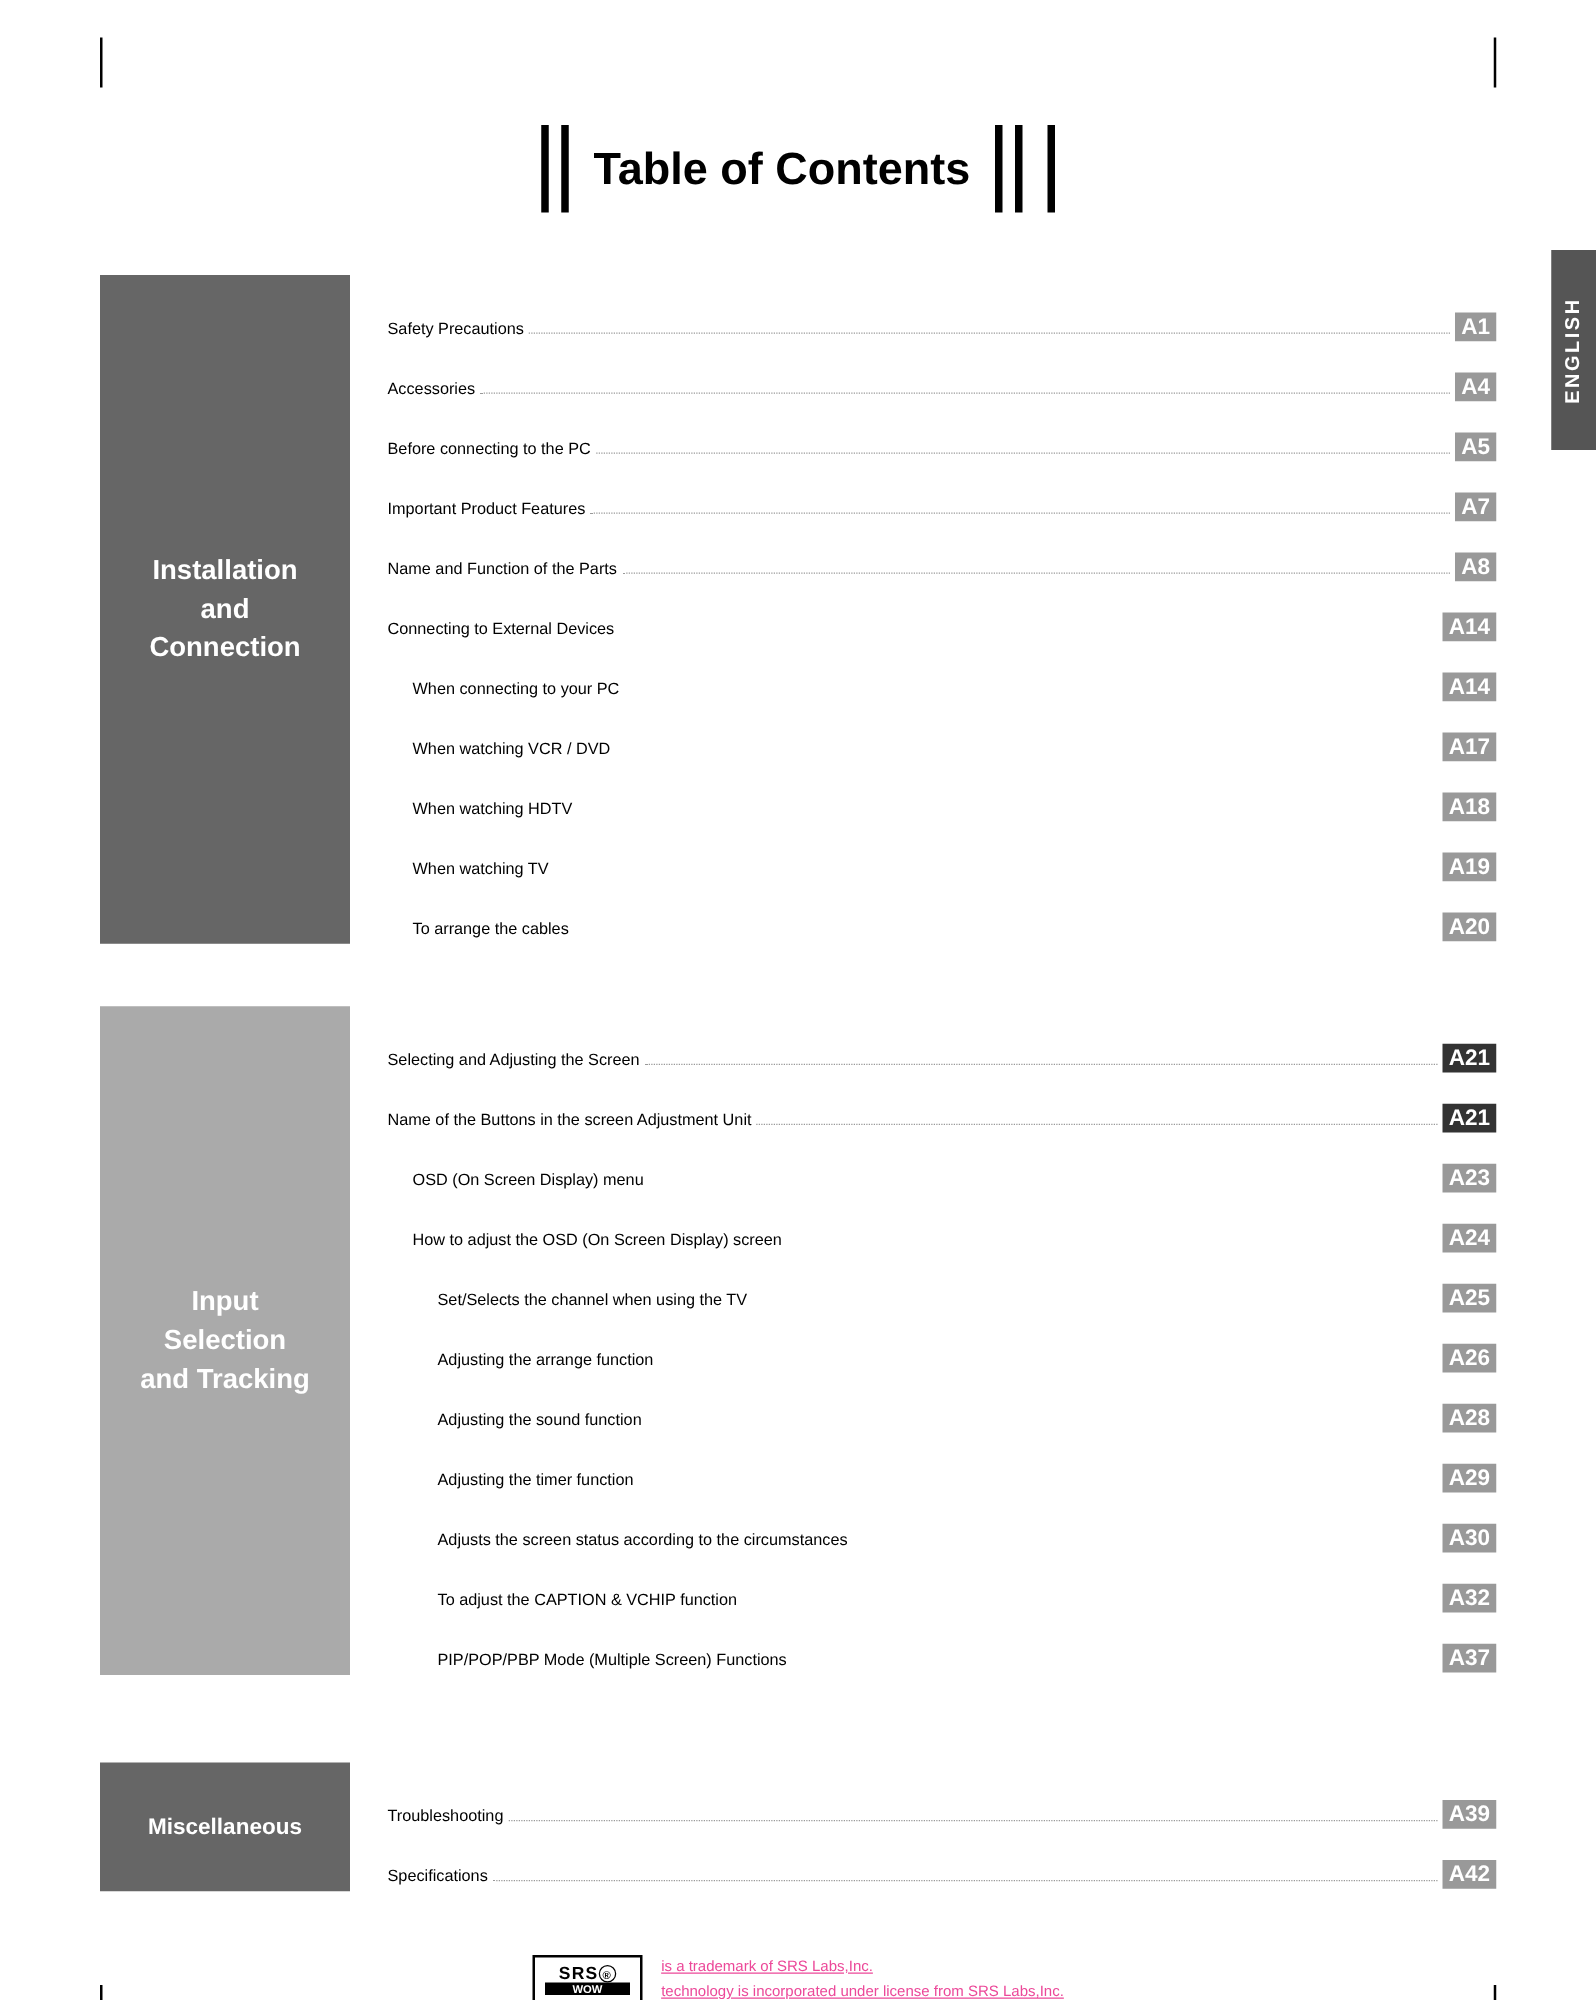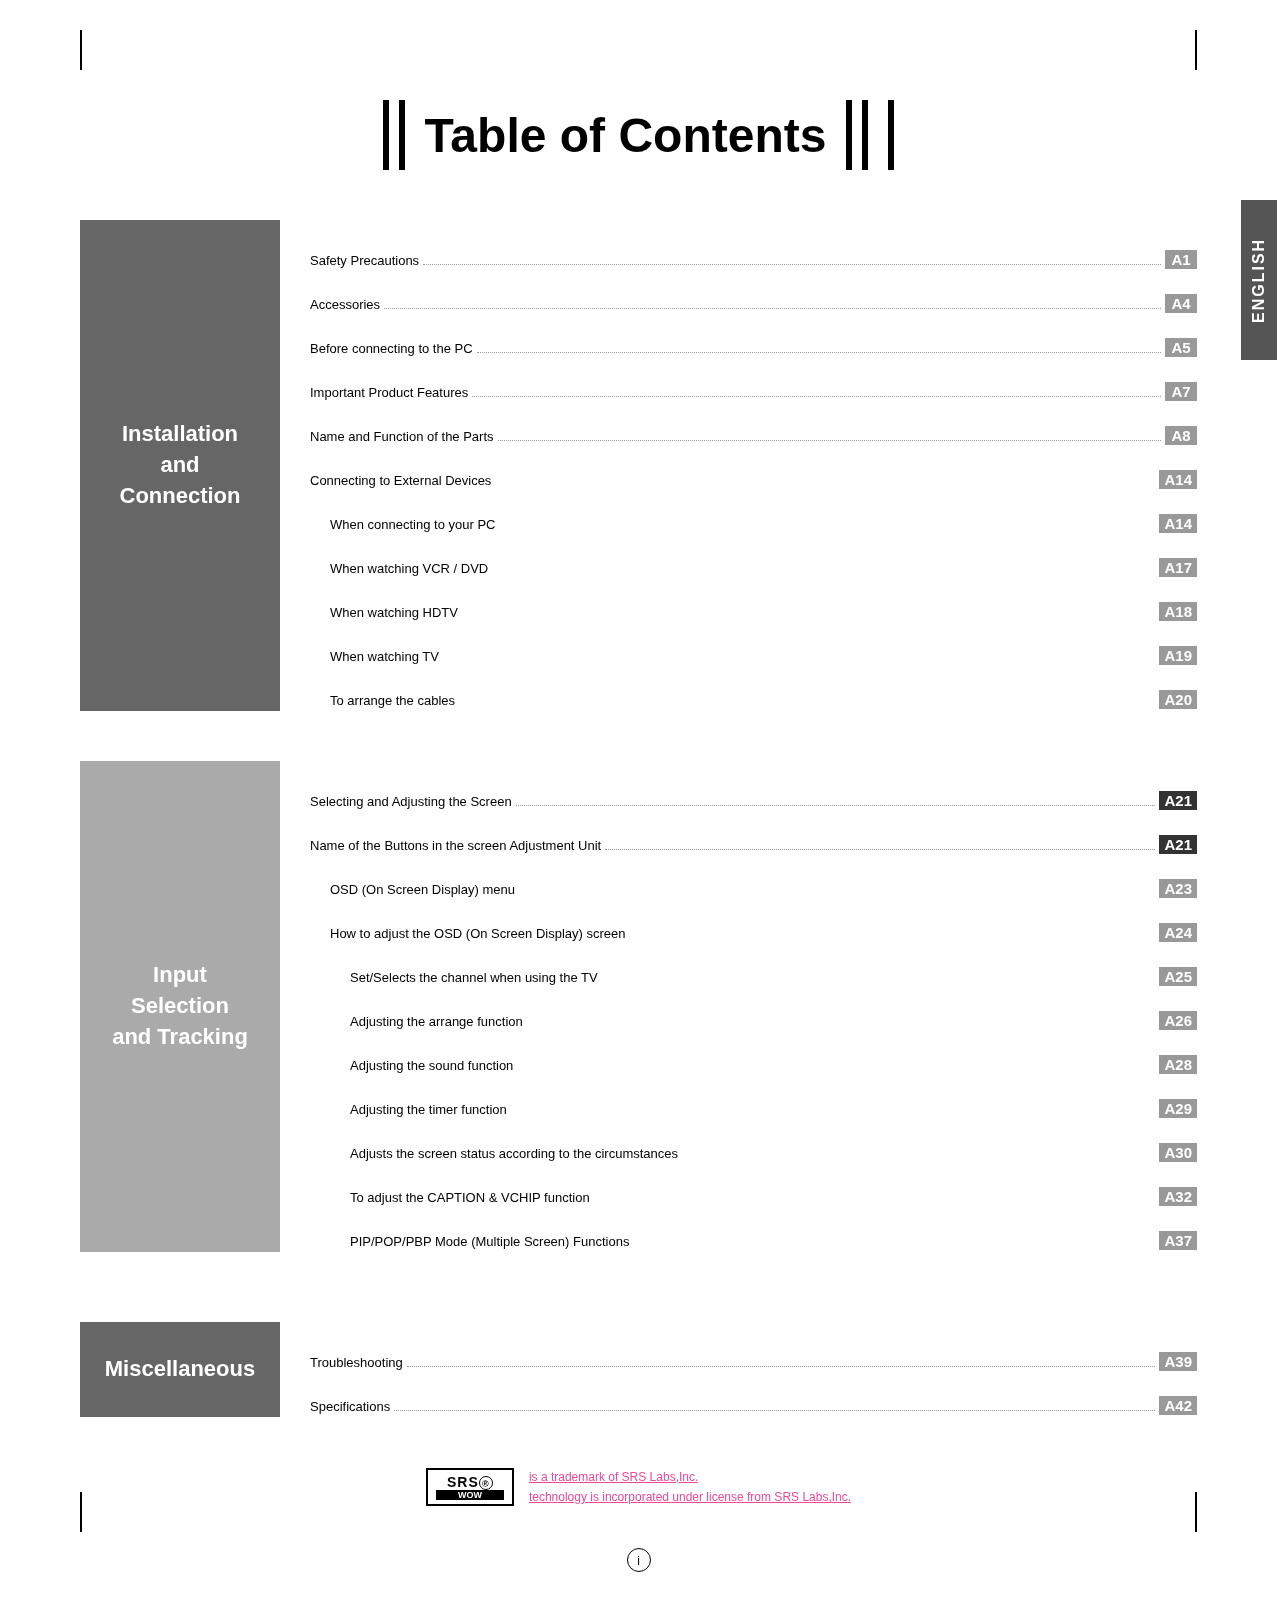--- a/index.html
+++ b/index.html
@@ -54,21 +54,21 @@
       background: #000;
     }
 
     .title-bar-left .bar2 {
       width: 6px;
       height: 70px;
       background: #000;
     }
 
     .title-text {
-      font-size: 48px;
+      font-size: 36px;
       font-weight: 900;
       color: #000;
       padding: 0 20px;
       white-space: nowrap;
     }
 
     .title-bar-right {
       display: flex;
       align-items: center;
       gap: 10px;
@@ -181,21 +181,21 @@
       border-bottom: 1px dotted #999;
       margin: 0 4px;
       margin-bottom: 3px;
     }
 
     .toc-dots.nodot {
       border-bottom: none;
     }
 
     .toc-page {
-      font-size: 15px;
+      font-size: 18px;
       font-weight: bold;
       color: #000;
       background: #999;
       color: #fff;
       padding: 1px 5px;
       min-width: 32px;
       text-align: center;
       flex-shrink: 0;
     }
 
@@ -431,21 +431,21 @@
           <span class="toc-page">A37</span>
         </div>
 
       </div>
     </div>
 
     <div class="section-separator"></div>
     <div class="section-separator"></div>
 
     <div class="section-block">
-      <div class="section-label" style="font-size:22px;">Miscellaneous</div>
+      <div class="section-label" style="font-size:18px;">Miscellaneous</div>
       <div class="section-items">
 
         <div class="toc-row">
           <span class="toc-row-text">Troubleshooting</span>
           <span class="toc-dots"></span>
           <span class="toc-page">A39</span>
         </div>
         <div class="toc-row">
           <span class="toc-row-text">Specifications</span>
           <span class="toc-dots"></span>

